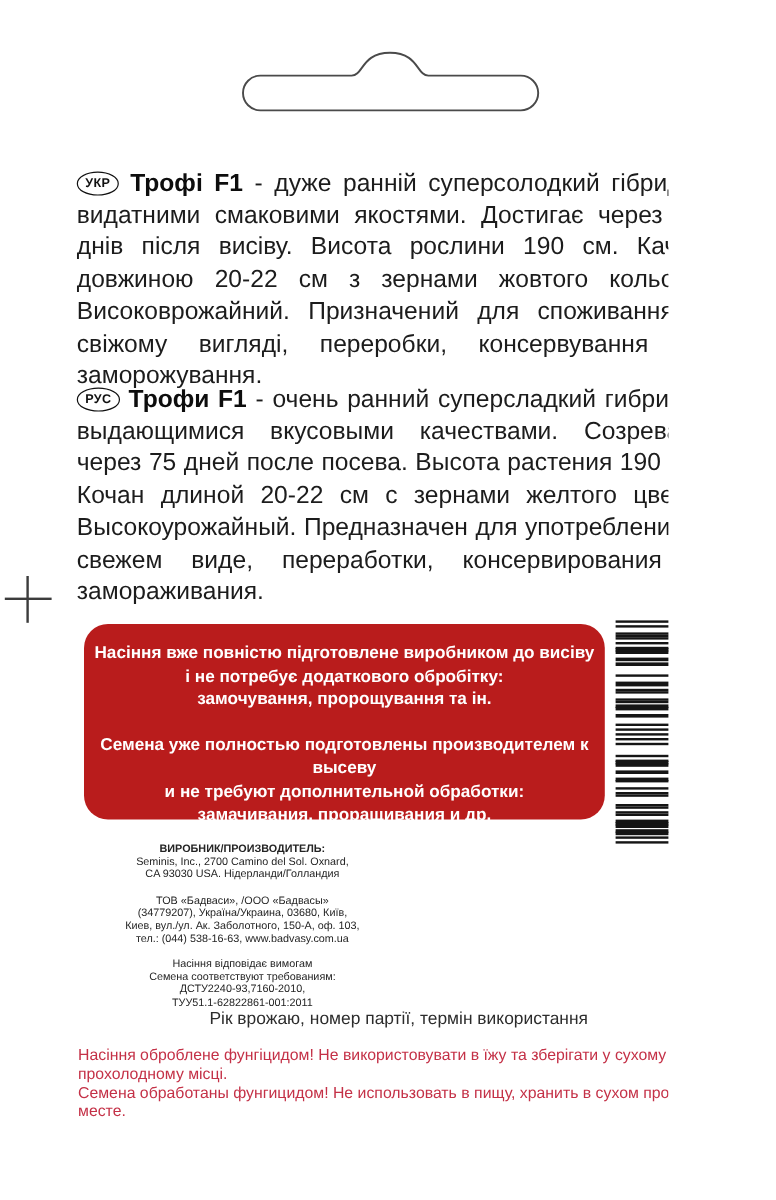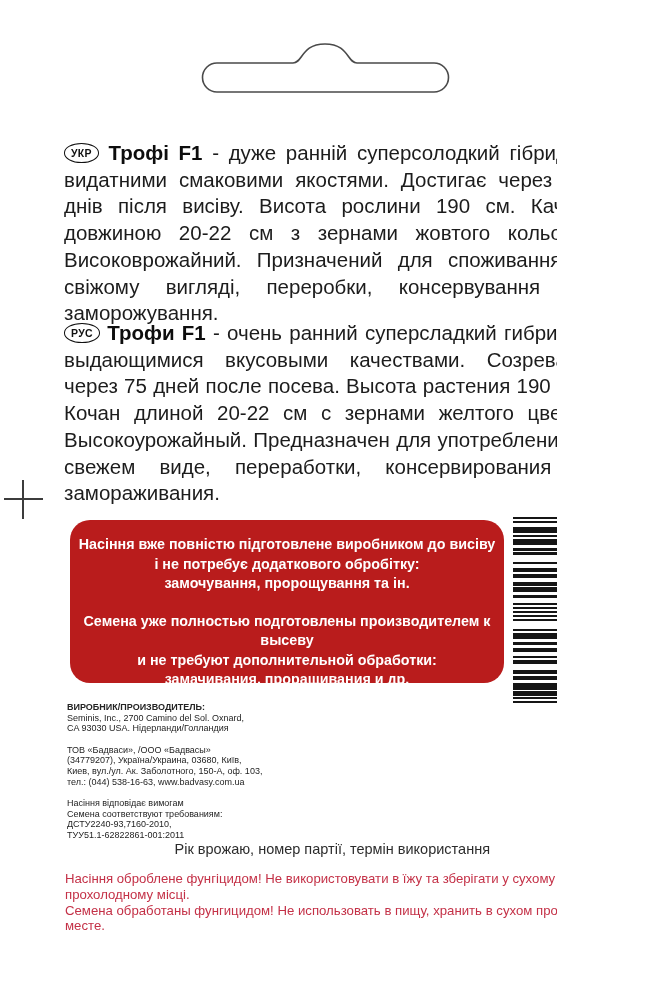--- a/index.html
+++ b/index.html
@@ -31,21 +31,21 @@
   .bc-bars{position:absolute;left:0;top:0;width:62px;height:186px;}
   .bc-bar{position:absolute;left:0;background:#151515;}
   .bc-num{position:absolute;left:0;top:0;width:100%;height:186px;}
   .bc-num span{position:absolute;left:86px;bottom:0;transform-origin:0 100%;
         transform:rotate(-90deg);white-space:nowrap;
         font-family:"DejaVu Sans Mono",monospace;font-size:15px;
         letter-spacing:5px;color:#111;}
 
   
   .mfg{position:absolute;left:67px;top:702px;width:270px;font-size:9px;
-        line-height:10.6px;color:#242424;}
+        line-height:10.6px;color:#242424;text-align:center;}
   .mfg .grp{margin-bottom:11px;}
   .mfg .hdr{font-weight:700;}
 
   
   .harvest-note{position:absolute;left:0;right:67px;top:841px;text-align:right;
         font-size:14.5px;color:#2c2c2c;padding-left:33px;}
 
   
   .warning{position:absolute;left:65px;top:871px;width:560px;font-size:13.2px;
         line-height:15.8px;color:#c43147;}

